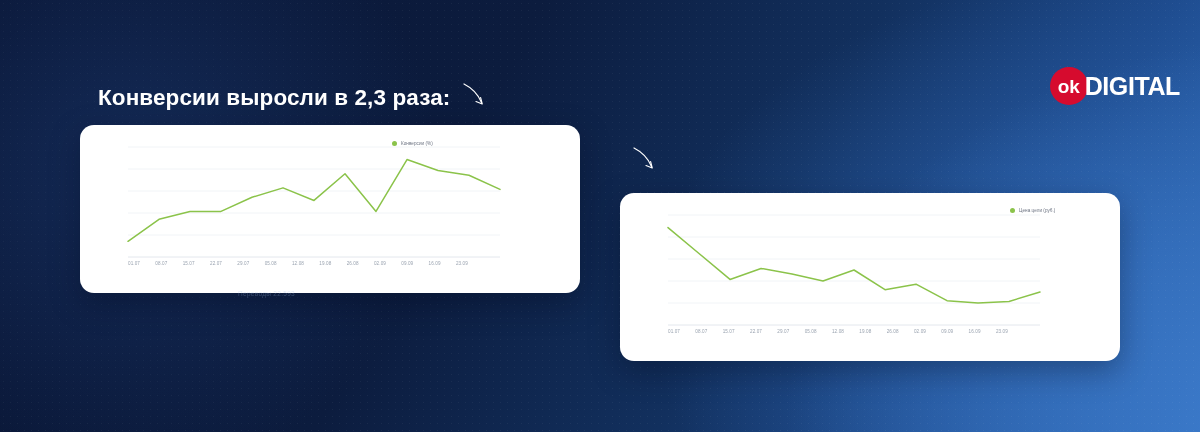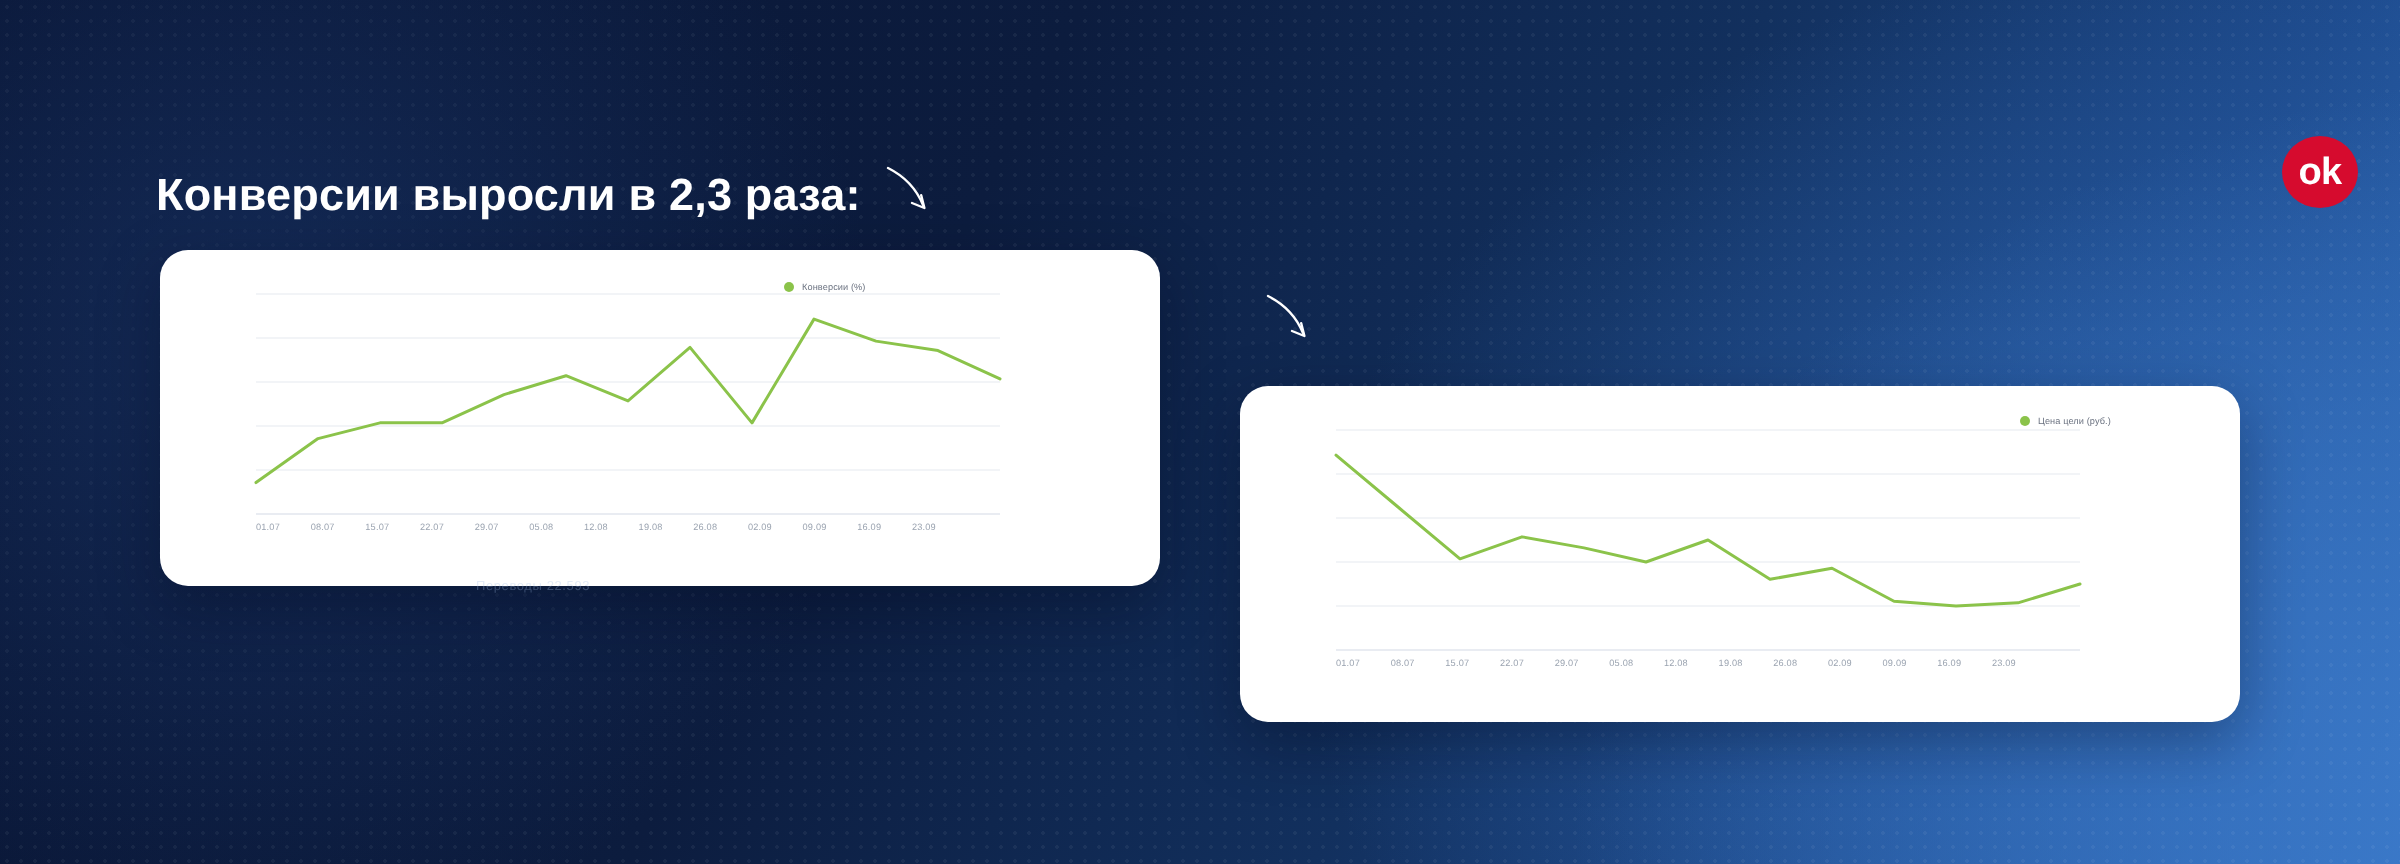--- a/index.html
+++ b/index.html
@@ -22,21 +22,21 @@
   }
   .glow-l {
     position:absolute; left:-180px; top:-140px; width:620px; height:620px;
     background: radial-gradient(circle, rgba(28,58,112,0.55) 0%, rgba(9,21,52,0) 70%);
     pointer-events:none;
   }
 
   
   .logo {
     position:absolute; right:20px; top:68px;
-    display:flex; align-items:center; height:36px;flex-direction:column;
+    display:flex; align-items:center; height:36px;
   }
   .logo-badge {
     width:38px; height:38px; border-radius:50%;
     background:#d60b2e;
     display:flex; align-items:center; justify-content:center;
     margin-right:1px;
     box-shadow:0 0 0 0 rgba(0,0,0,0);
   }
   .logo-ok {
     color:#ffffff; font-size:19px; font-weight:bold; letter-spacing:-0.3px;
@@ -50,21 +50,21 @@
   
   .headline {
     position:absolute;
     color:#ffffff;
     font-size:22.5px;
     font-weight:bold;
     letter-spacing:0.1px;
     white-space:nowrap;
     display:flex; align-items:center;
   }
-  .headline .txt { display:inline-block; }
+  .headline .txt { display:inline-block;margin-left:20px; }
   .arrow-wrap { display:inline-block; margin-left:12px; }
   #headline-1 { left:78px; top:80px; }
   #headline-2 { left:620px; top:144px; }
 
   
   .card {
     position:absolute;
     background:#ffffff;
     border-radius:14px;
     box-shadow:0 10px 30px rgba(2,10,28,0.35);
@@ -115,20 +115,21 @@
 </head>
 <body>
 
 <div class="tex"></div>
 <div class="glow-l"></div>
 
 <div class="logo">
   <div class="logo-badge">
     <span class="logo-ok">ok</span>
   </div>
+  <span class="logo-word">DIGITAL</span>
 </div>
 
 <div class="headline" id="headline-1">
   <span class="txt">Конверсии выросли в 2,3 раза:</span>
   <span class="arrow-wrap">
     <svg width="26" height="30" viewBox="0 0 26 30" fill="none">
       <path d="M2 4 C 10 8, 16 14, 19.5 22.5" stroke="#ffffff" stroke-width="1.2" fill="none" stroke-linecap="round"></path>
       <path d="M14 21.5 L 20.2 24 L 18.6 17.6" stroke="#ffffff" stroke-width="1.2" fill="none" stroke-linecap="round" stroke-linejoin="round"></path>
     </svg>
   </span>

